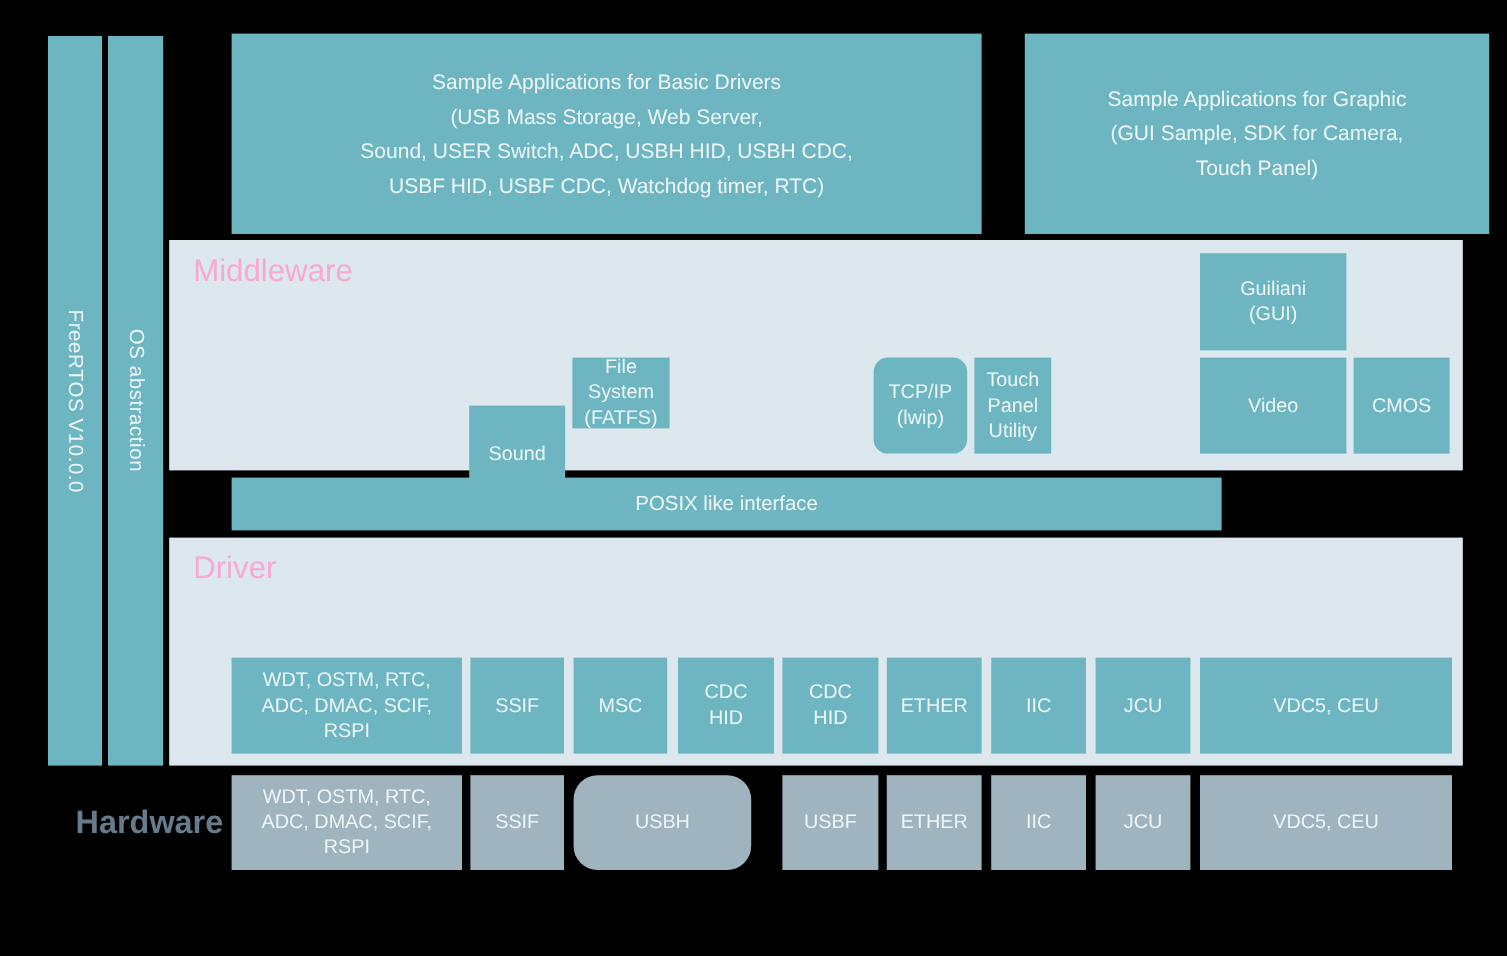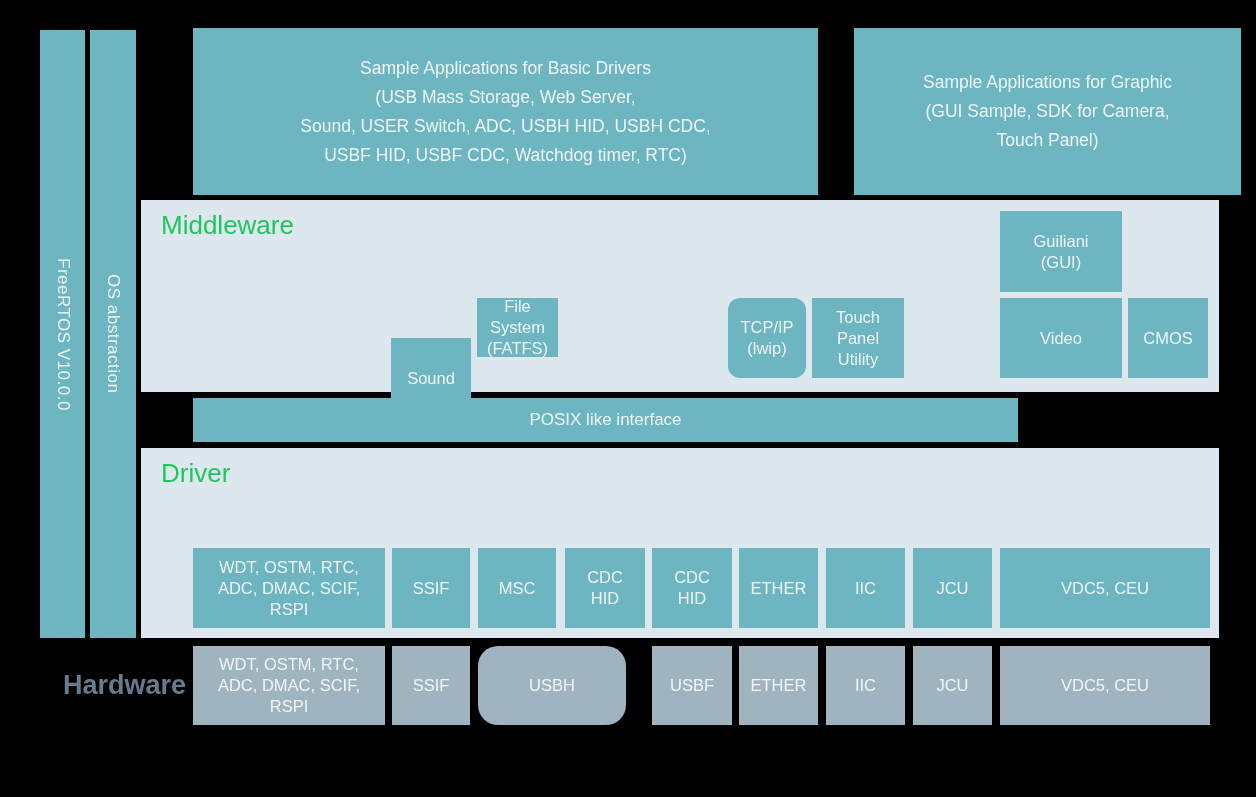--- a/index.html
+++ b/index.html
@@ -15,21 +15,21 @@
   }
   .vtext{
     writing-mode:vertical-rl;font-size:17px;letter-spacing:0.5px;white-space:nowrap;
   }
   .appbox{
     position:absolute;top:28px;height:167px;display:flex;
     align-items:center;justify-content:center;text-align:center;
     font-size:17.5px;line-height:29px;white-space:pre-line;
   }
   .panel-title{
-    position:absolute;color:#22c55e;font-size:26px;
+    position:absolute;color:#f9a8d4;font-size:26px;
   }
   .box{
     position:absolute;display:flex;align-items:center;justify-content:center;
     text-align:center;font-size:16.5px;line-height:21px;white-space:pre-line;
   }
   .gray{background:#a0b4c0;color:#eef6f8;}
   .posix-bar{
     position:absolute;left:193px;top:398px;width:825px;height:44px;
     display:flex;align-items:center;justify-content:center;font-size:17px;
   }
@@ -60,21 +60,21 @@
 Touch Panel)</div>
 
   <div class="panel" style="left:141px;top:200px;width:1078px;height:192px;"></div>
   <div class="panel-title" style="left:161px;top:210px;">Middleware</div>
   <div class="box teal" style="left:391px;top:298px;width:80px;height:80px;margin-top:40px;">Sound</div>
   <div class="box teal" style="left:477px;top:298px;width:81px;height:59px;">File
 System
 (FATFS)</div>
   <div class="box teal" style="left:728px;top:298px;width:78px;height:80px;border-radius:12px;">TCP/IP
 (lwip)</div>
-  <div class="box teal" style="left:812px;top:298px;width:92px;height:80px;">Touch
+  <div class="box teal" style="left:812px;top:298px;width:64px;height:80px;">Touch
 Panel
 Utility</div>
   <div class="box teal" style="left:1000px;top:211px;width:122px;height:81px;">Guiliani
 (GUI)</div>
   <div class="box teal" style="left:1000px;top:298px;width:122px;height:80px;">Video</div>
   <div class="box teal" style="left:1128px;top:298px;width:80px;height:80px;">CMOS</div>
 
   <div class="posix-bar teal">POSIX like interface</div>
 
   <div class="panel" style="left:141px;top:448px;width:1078px;height:190px;"></div>

